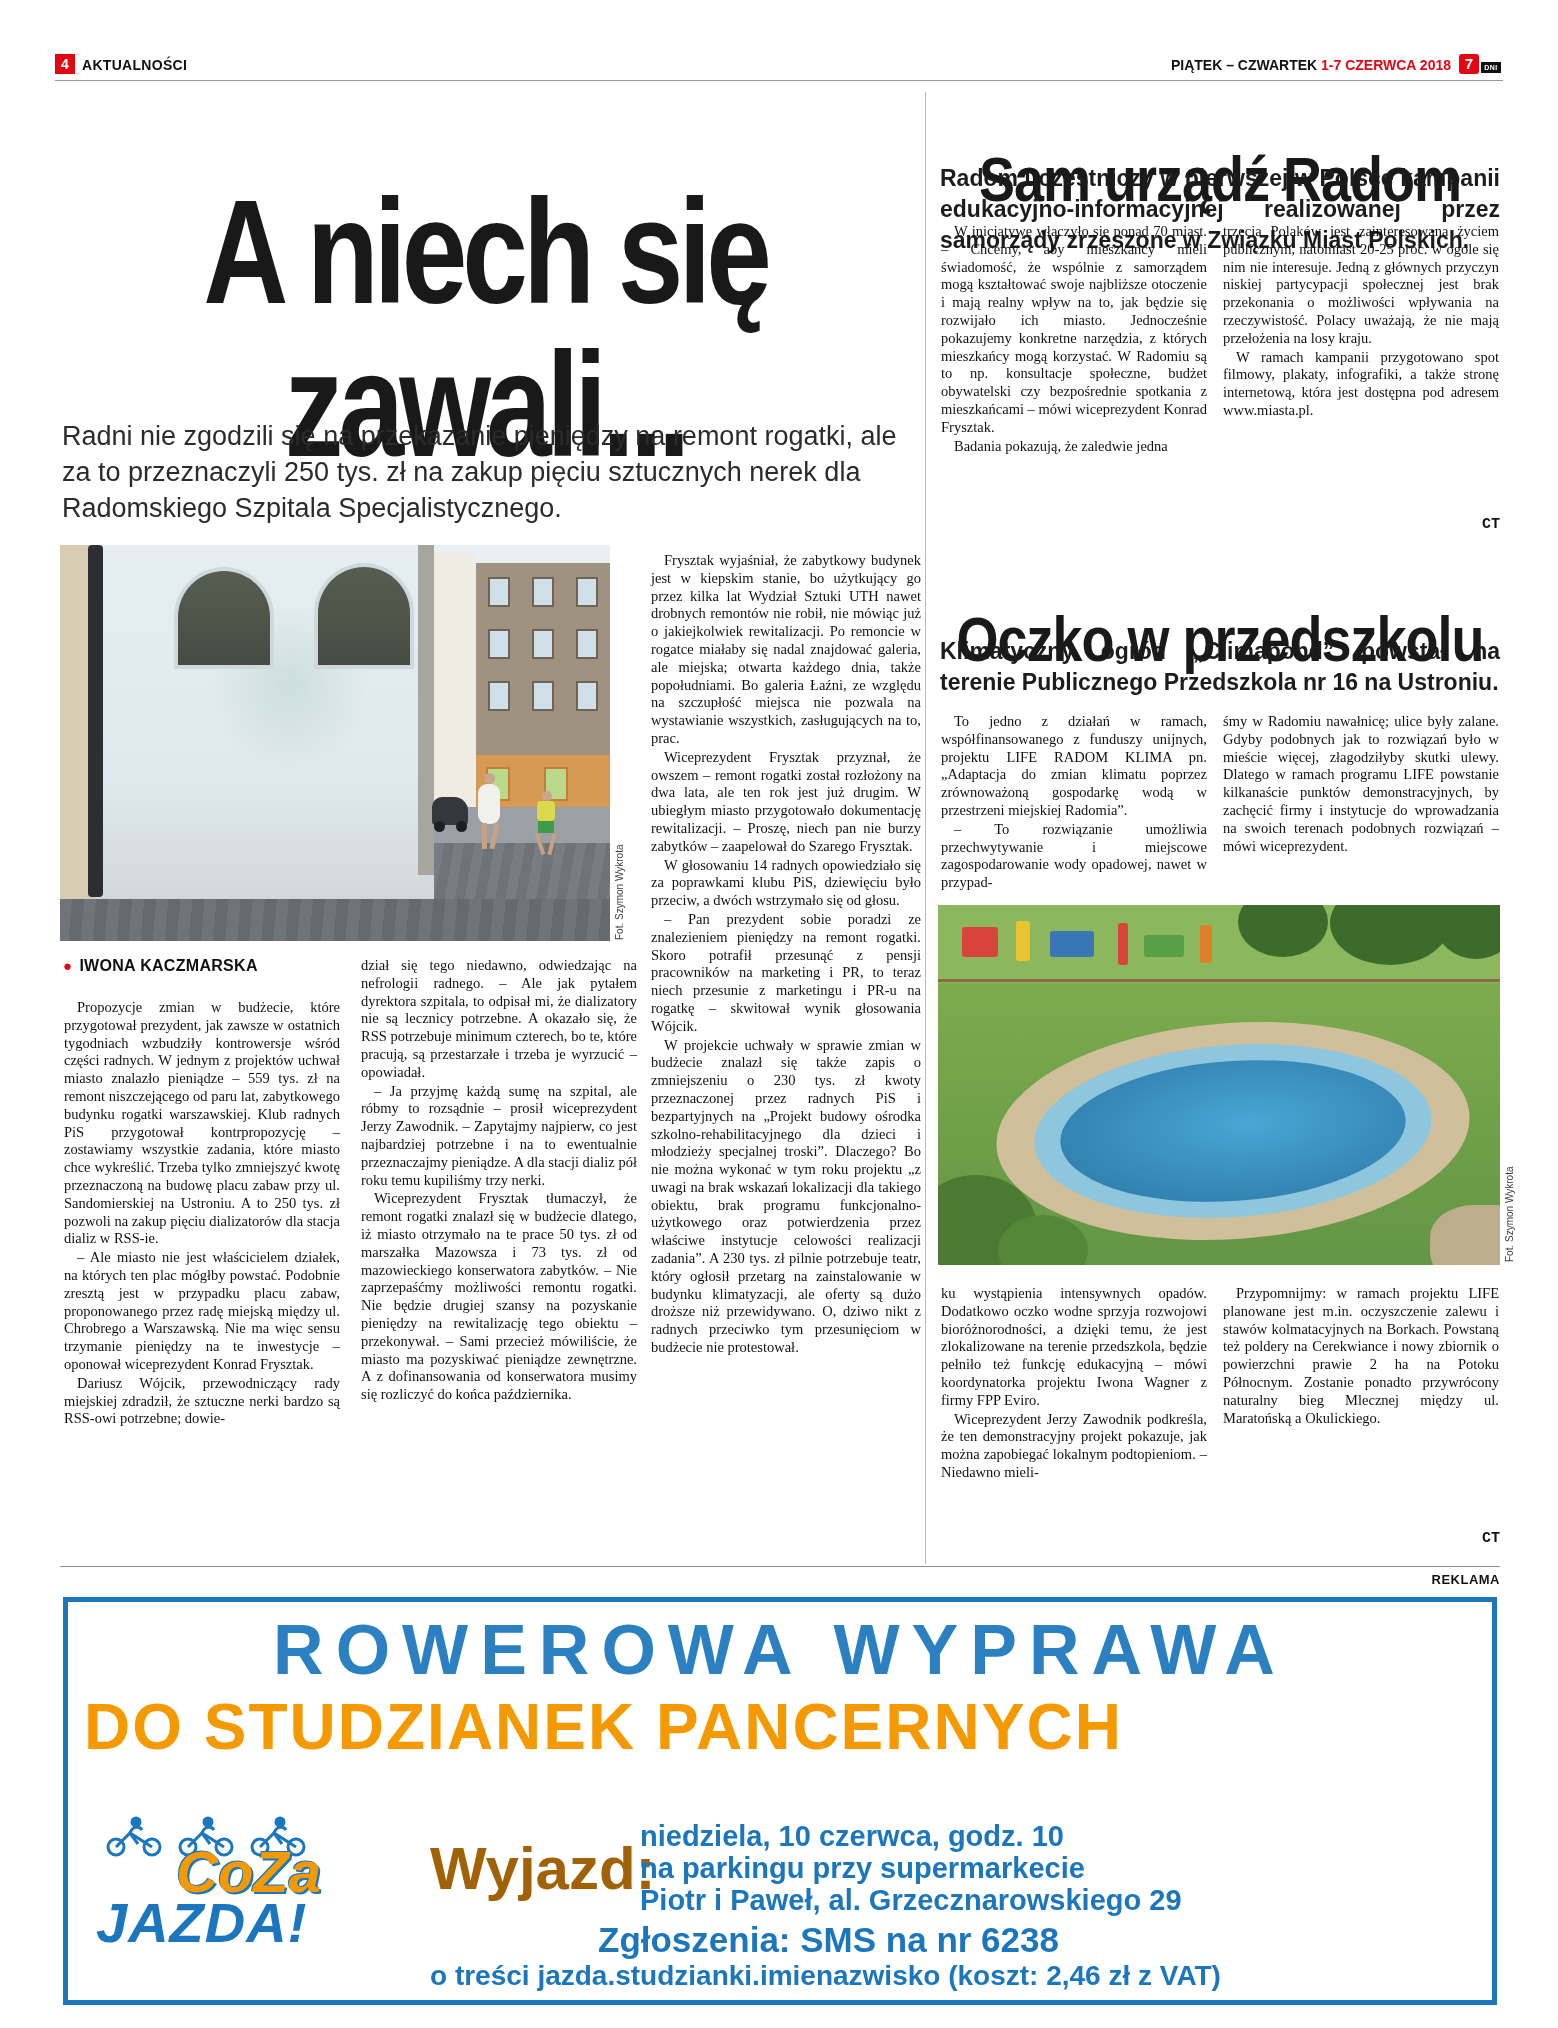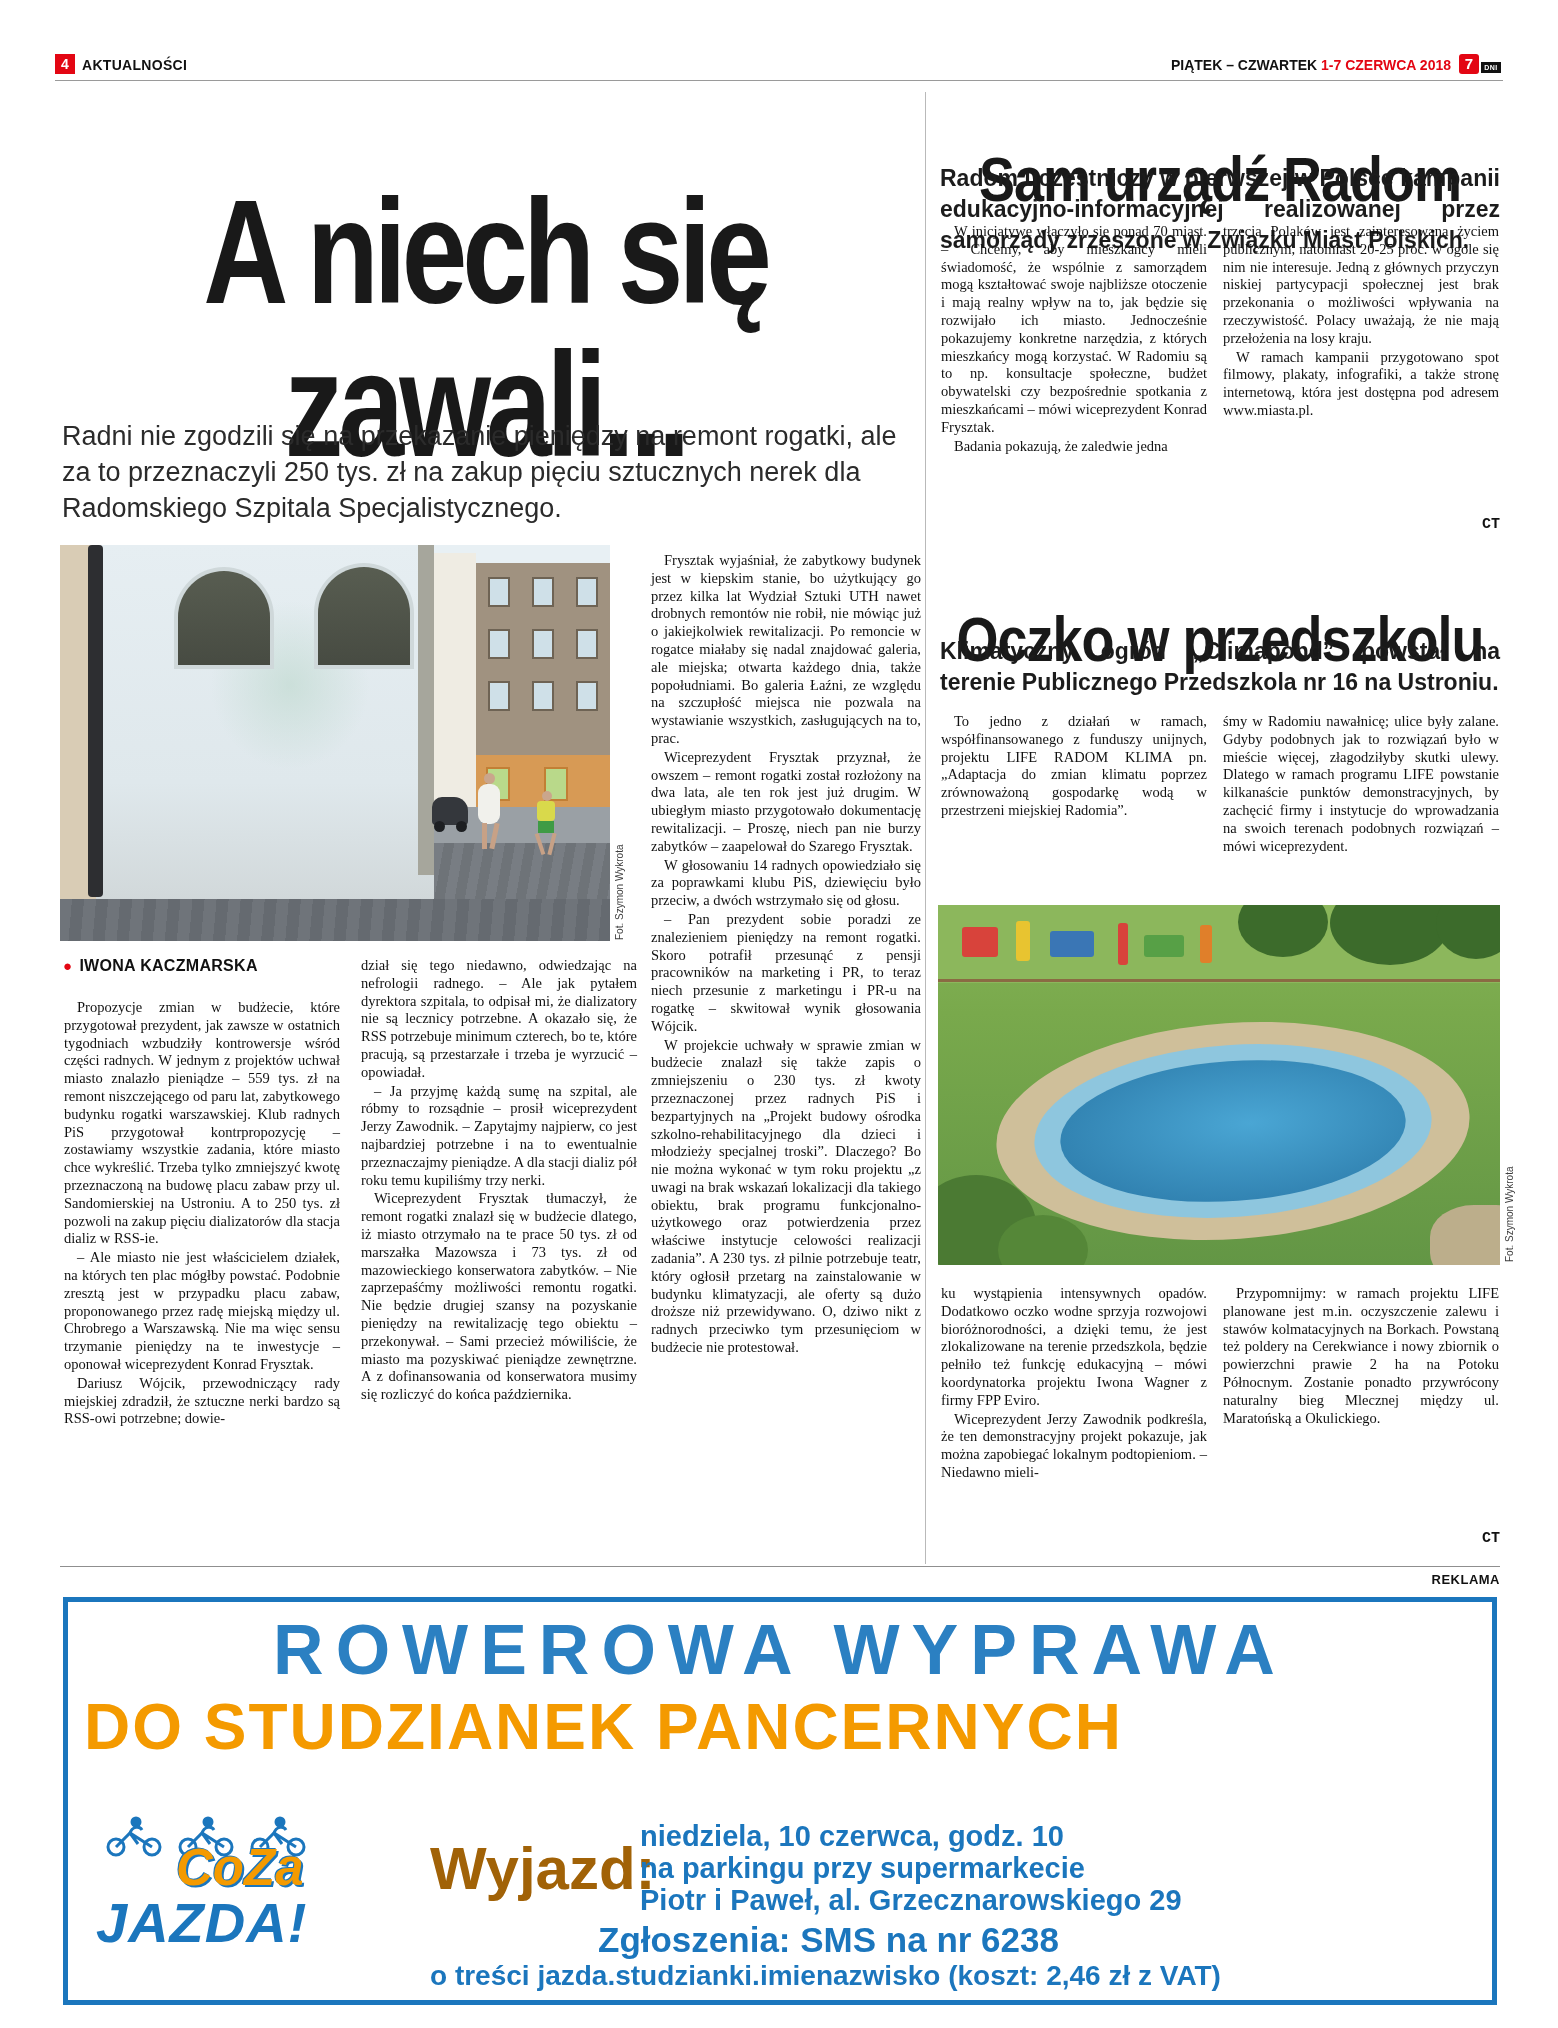--- a/index.html
+++ b/index.html
@@ -93,21 +93,21 @@
   .sig{position:absolute;font-family:Liberation Mono, monospace;font-weight:800;font-size:15px;text-align:right;}
   .reklama{position:absolute;left:1380px;top:1572px;width:120px;text-align:right;
      font-family:"Liberation Sans",sans-serif;font-weight:800;font-size:13px;letter-spacing:.5px;}
   .botrule{position:absolute;left:60px;top:1566px;width:1440px;height:1px;background:#8f8f8f;}
   
   .ad{position:absolute;left:63px;top:1597px;width:1424px;height:398px;border:5px solid #1b76bd;background:#fff;
       font-family:"Liberation Sans",sans-serif;}
   .ad-l1{position:absolute;left:0;top:8px;width:100%;text-align:center;color:#2b80c2;
       font-weight:800;font-size:70px;letter-spacing:12px;}
   .ad-l2{position:absolute;left:16px;top:88px;color:#f49a00;font-weight:800;font-size:64px;letter-spacing:2px;}
-  .ad-coza{position:absolute;left:108px;top:236px;color:#f49a00;font-weight:800;font-size:51px;
+  .ad-coza{position:absolute;left:108px;top:236px;color:#f49a00;font-weight:800;font-size:58px;
       font-style:italic;text-shadow:2px 2px 0 #1b76bd,-1px -1px 0 #1b76bd;}
   .ad-jazda{position:absolute;left:28px;top:288px;color:#1b76bd;font-weight:800;font-size:56px;
       font-style:italic;letter-spacing:1px;}
   .ad-wyjazd{position:absolute;left:362px;top:232px;color:#a16207;font-weight:800;font-size:60px;}
   .ad-details{position:absolute;left:572px;top:218px;color:#1b76bd;font-weight:800;font-size:29px;line-height:32px;}
   .ad-signup{position:absolute;left:530px;top:318px;color:#1b76bd;font-weight:800;font-size:35px;}
   .ad-terms{position:absolute;left:362px;top:358px;color:#1b76bd;font-weight:800;font-size:28px;}
   .ad-cyc{position:absolute;left:36px;top:212px;}
 </style>
 </head>
@@ -201,20 +201,21 @@
   <div class="col" style="left:1222px;top:222px;width:278px;height:300px;">
     <p class="noind">trzecia Polaków jest zainteresowana życiem publicznym, natomiast 20-25 proc. w ogóle się nim nie interesuje. Jedną z głównych przyczyn niskiej partycypacji społecznej jest brak przekonania o możliwości wpływania na rzeczywistość. Polacy uważają, że nie mają przełożenia na losy kraju.</p>
     <p>W ramach kampanii przygotowano spot filmowy, plakaty, infografiki, a także stronę internetową, która jest dostępna pod adresem www.miasta.pl.</p>
   </div>
   <div class="sig" style="left:1400px;top:516px;width:100px;">CT</div>
 
   <h2 class="r-headline" style="top:557px;">Oczko w przedszkolu</h2>
   <div class="r-intro" style="top:636px;">Klimatyczny ogród „Climapond” powstał na terenie Publicznego Przedszkola nr 16 na Ustroniu.</div>
   <div class="col" style="left:940px;top:712px;width:268px;height:190px;">
     <p>To jedno z działań w ramach, współfinansowanego z funduszy unijnych, projektu LIFE RADOM KLIMA pn. „Adaptacja do zmian klimatu poprzez zrównoważoną gospodarkę wodą w przestrzeni miejskiej Radomia”.</p>
+    <p>– To rozwiązanie umożliwia przechwytywanie i miejscowe zagospodarowanie wody opadowej, nawet w przypad-</p>
   </div>
   <div class="col" style="left:1222px;top:712px;width:278px;height:190px;">
     <p class="noind">śmy w Radomiu nawałnicę; ulice były zalane. Gdyby podobnych jak to rozwiązań było w mieście więcej, złagodziłyby skutki ulewy. Dlatego w ramach programu LIFE powstanie kilkanaście punktów demonstracyjnych, by zachęcić firmy i instytucje do wprowadzania na swoich terenach podobnych rozwiązań – mówi wiceprezydent.</p>
   </div>
 
   <div class="photo ph2 abs">
     <div class="p2-band"></div>
     <div class="p2-tree" style="left:300px;top:-18px;width:90px;height:70px;"></div>
     <div class="p2-tree" style="left:392px;top:-24px;width:120px;height:84px;"></div>
     <div class="p2-tree" style="left:498px;top:-16px;width:80px;height:70px;"></div>

